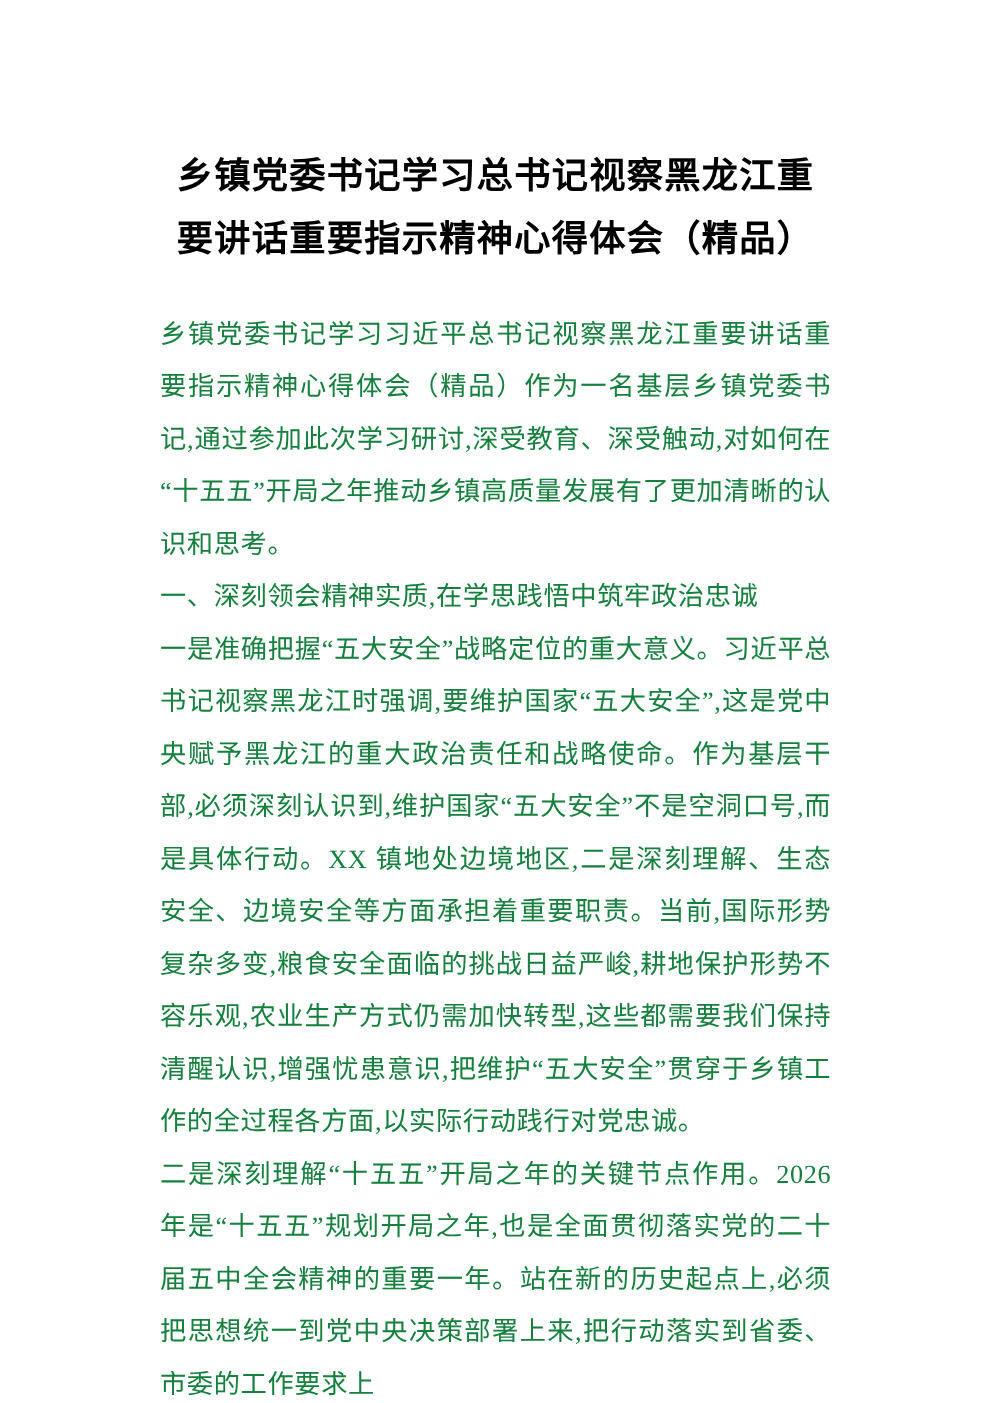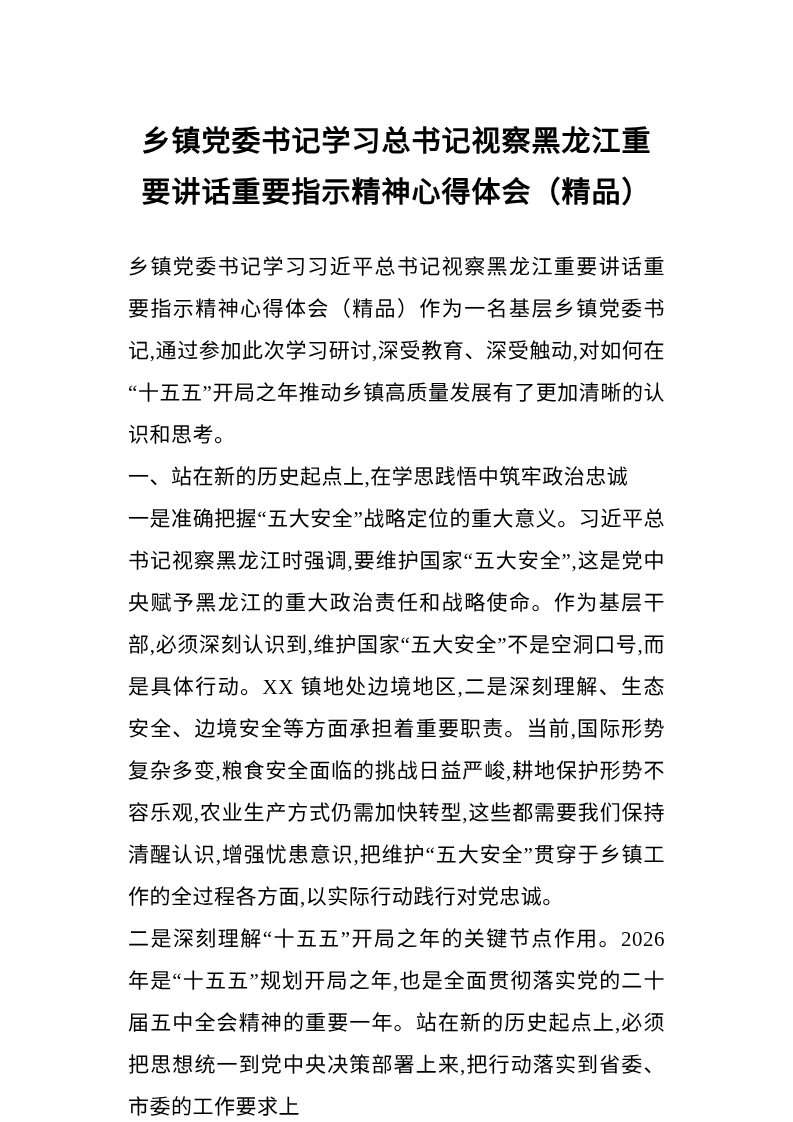--- a/index.html
+++ b/index.html
@@ -29,29 +29,29 @@
     color: #000000;
   }
   .para {
     margin: 0;
     font-size: 21px;
     line-height: 42px;
     text-align: justify;
     text-justify: inter-character;
     letter-spacing: 0.5px;
     word-break: break-all;
-    color: #000000;
+    color: #15803d;
   }
 </style>
 </head>
 <body>
 
 <div class="page">
   <h1 class="doc-title">乡镇党委书记学习总书记视察黑龙江重要讲话重要指示精神心得体会（精品）</h1>
 
   <p class="para">乡镇党委书记学习习近平总书记视察黑龙江重要讲话重要指示精神心得体会（精品）作为一名基层乡镇党委书记,通过参加此次学习研讨,深受教育、深受触动,对如何在“十五五”开局之年推动乡镇高质量发展有了更加清晰的认识和思考。</p>
 
-  <p class="para">一、站在新的历史起点上,在学思践悟中筑牢政治忠诚</p>
+  <p class="para">一、深刻领会精神实质,在学思践悟中筑牢政治忠诚</p>
 
   <p class="para">一是准确把握“五大安全”战略定位的重大意义。习近平总书记视察黑龙江时强调,要维护国家“五大安全”,这是党中央赋予黑龙江的重大政治责任和战略使命。作为基层干部,必须深刻认识到,维护国家“五大安全”不是空洞口号,而是具体行动。XX 镇地处边境地区,二是深刻理解、生态安全、边境安全等方面承担着重要职责。当前,国际形势复杂多变,粮食安全面临的挑战日益严峻,耕地保护形势不容乐观,农业生产方式仍需加快转型,这些都需要我们保持清醒认识,增强忧患意识,把维护“五大安全”贯穿于乡镇工作的全过程各方面,以实际行动践行对党忠诚。</p>
 
   <p class="para">二是深刻理解“十五五”开局之年的关键节点作用。2026 年是“十五五”规划开局之年,也是全面贯彻落实党的二十届五中全会精神的重要一年。站在新的历史起点上,必须把思想统一到党中央决策部署上来,把行动落实到省委、市委的工作要求上</p>
 </div>
 
 </body></html>

